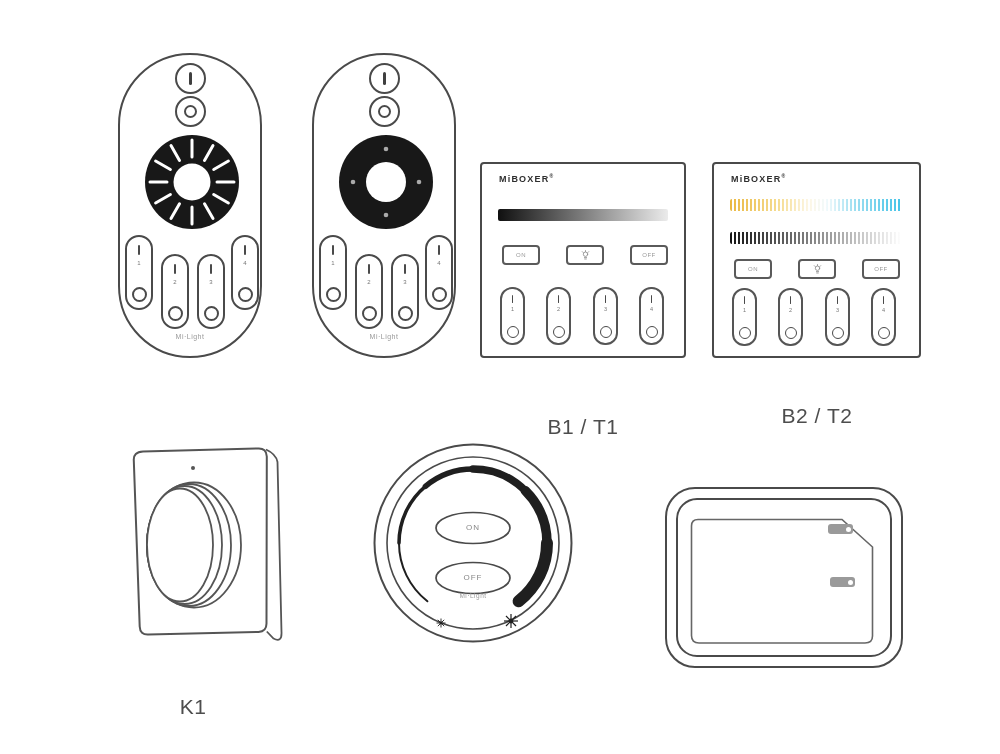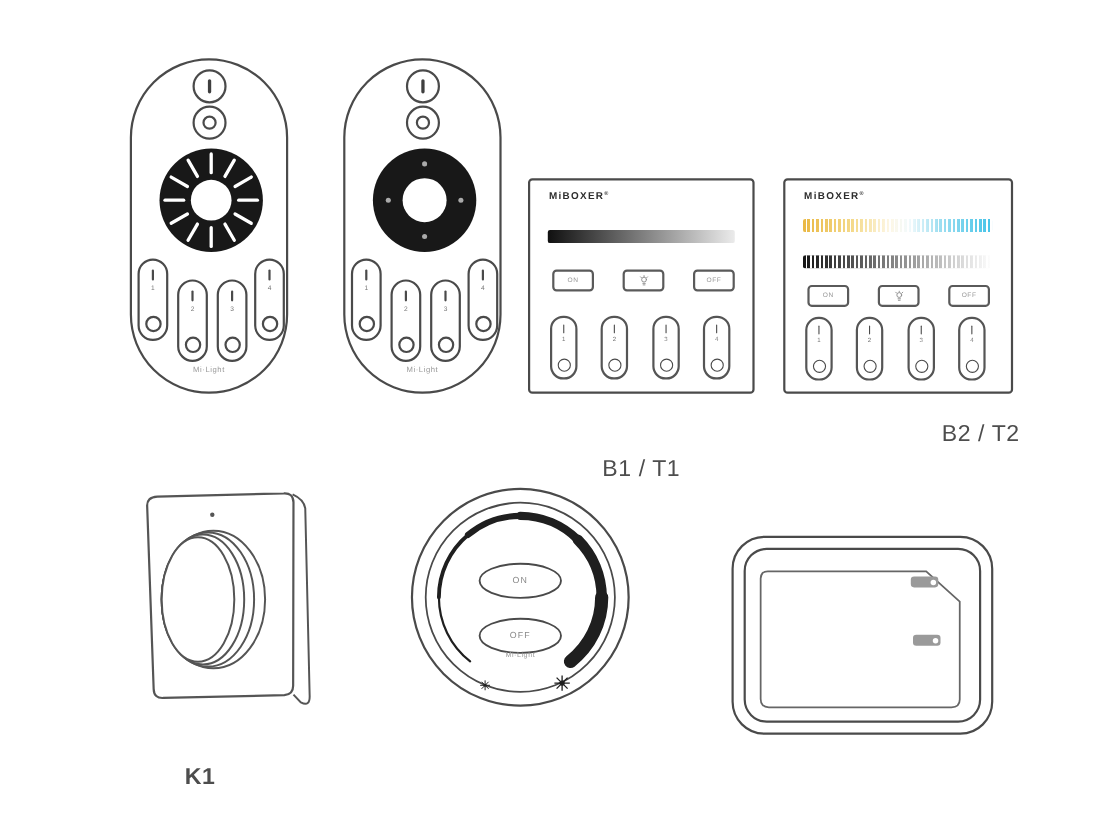--- a/index.html
+++ b/index.html
@@ -272,36 +272,36 @@
       <div class="zbar"></div>
       <div class="znum">3</div>
       <div class="zring"></div>
     </div>
     <div class="ppill pp4">
       <div class="zbar"></div>
       <div class="znum">4</div>
       <div class="zring"></div>
     </div>
   </div>
-  <div class="device-label" style="left:707px; top:383px;text-align:right;">B2 / T2</div>
+  <div class="device-label" style="left:707px; top:404px;">B2 / T2</div>
 
   <svg class="k1svg" viewBox="0 0 200 250">
     <g fill="#ffffff" stroke="#555555">
       <path stroke-width="1.8" fill="none" d="M156,14.5 Q166,19 167.5,27 L171.5,197 Q172,208 163.5,203.5 L156.8,196.5"></path>
       <path stroke-width="2" d="M33,16.5 L148,13.5 Q156.5,13 156.8,21.5 L156.5,188.5 Q156.5,196.5 148.5,197 L38.5,199.5 Q30,200 29.7,191.5 L23.8,25.5 Q23.2,17 33,16.5 Z"></path>
       <g stroke-width="1.8">
         <ellipse cx="84" cy="110" rx="47" ry="62.5"></ellipse>
         <ellipse cx="79" cy="110" rx="42" ry="61"></ellipse>
         <ellipse cx="74.5" cy="110" rx="37.5" ry="59"></ellipse>
         <ellipse cx="70" cy="110" rx="33" ry="56.5"></ellipse>
       </g>
       <circle cx="83" cy="33" r="2" fill="#555555" stroke="none"></circle>
     </g>
   </svg>
-  <div class="device-label" style="left:72px; top:695px;font-weight:bold;">K1</div>
+  <div class="device-label" style="left:83px; top:695px;">K1</div>
 
   <div class="f87">
     <svg viewBox="0 0 220 220">
       <circle cx="110" cy="110" r="98.5" fill="#ffffff" stroke="#4a4a4a" stroke-width="2"></circle>
       <circle cx="110" cy="110" r="86" fill="#ffffff" stroke="#4a4a4a" stroke-width="1.6"></circle>
       <g stroke="#1f1f1f" fill="none" stroke-linecap="round">
         <path d="M64.4,168.3 A74,74 0 0 1 36,110" stroke-width="2"></path>
         <path d="M36,110   A74,74 0 0 1 62.4,53.3" stroke-width="3.5"></path>
         <path d="M62.4,53.3 A74,74 0 0 1 110,36" stroke-width="5.5"></path>
         <path d="M110,36   A74,74 0 0 1 162.3,57.7" stroke-width="7.5"></path>

